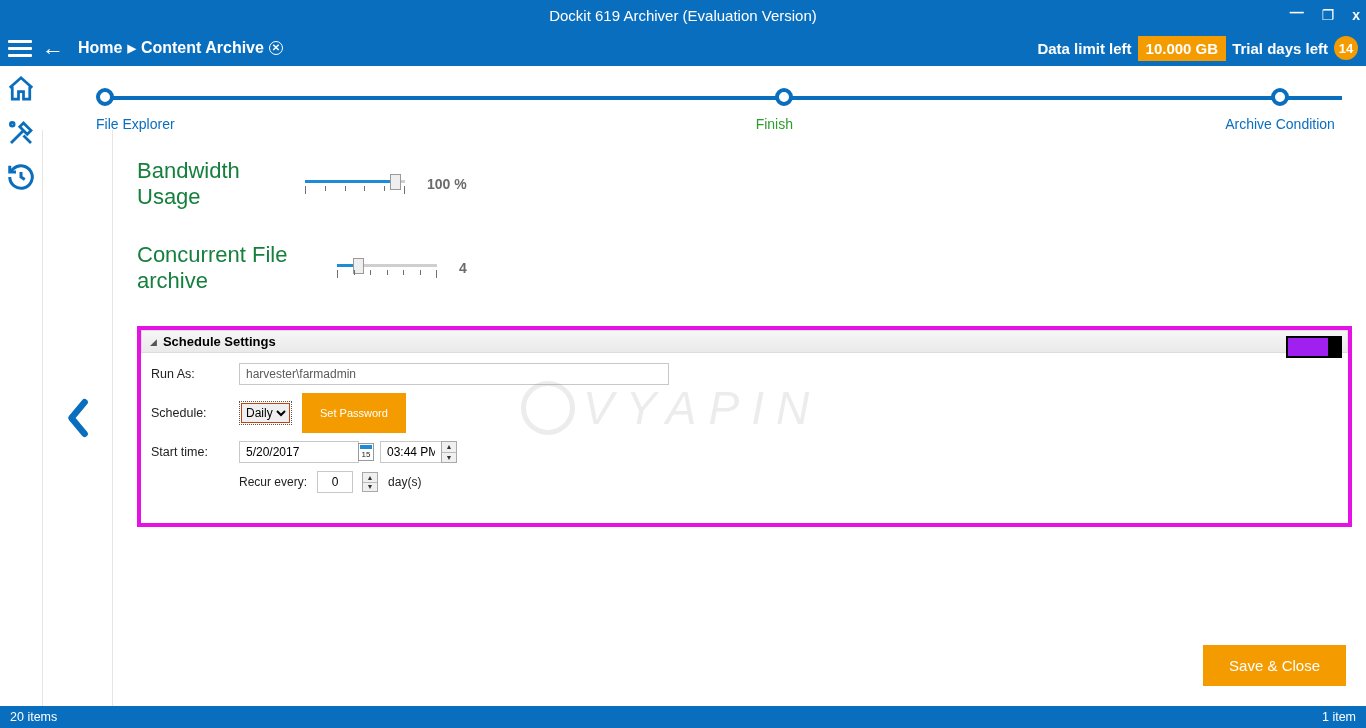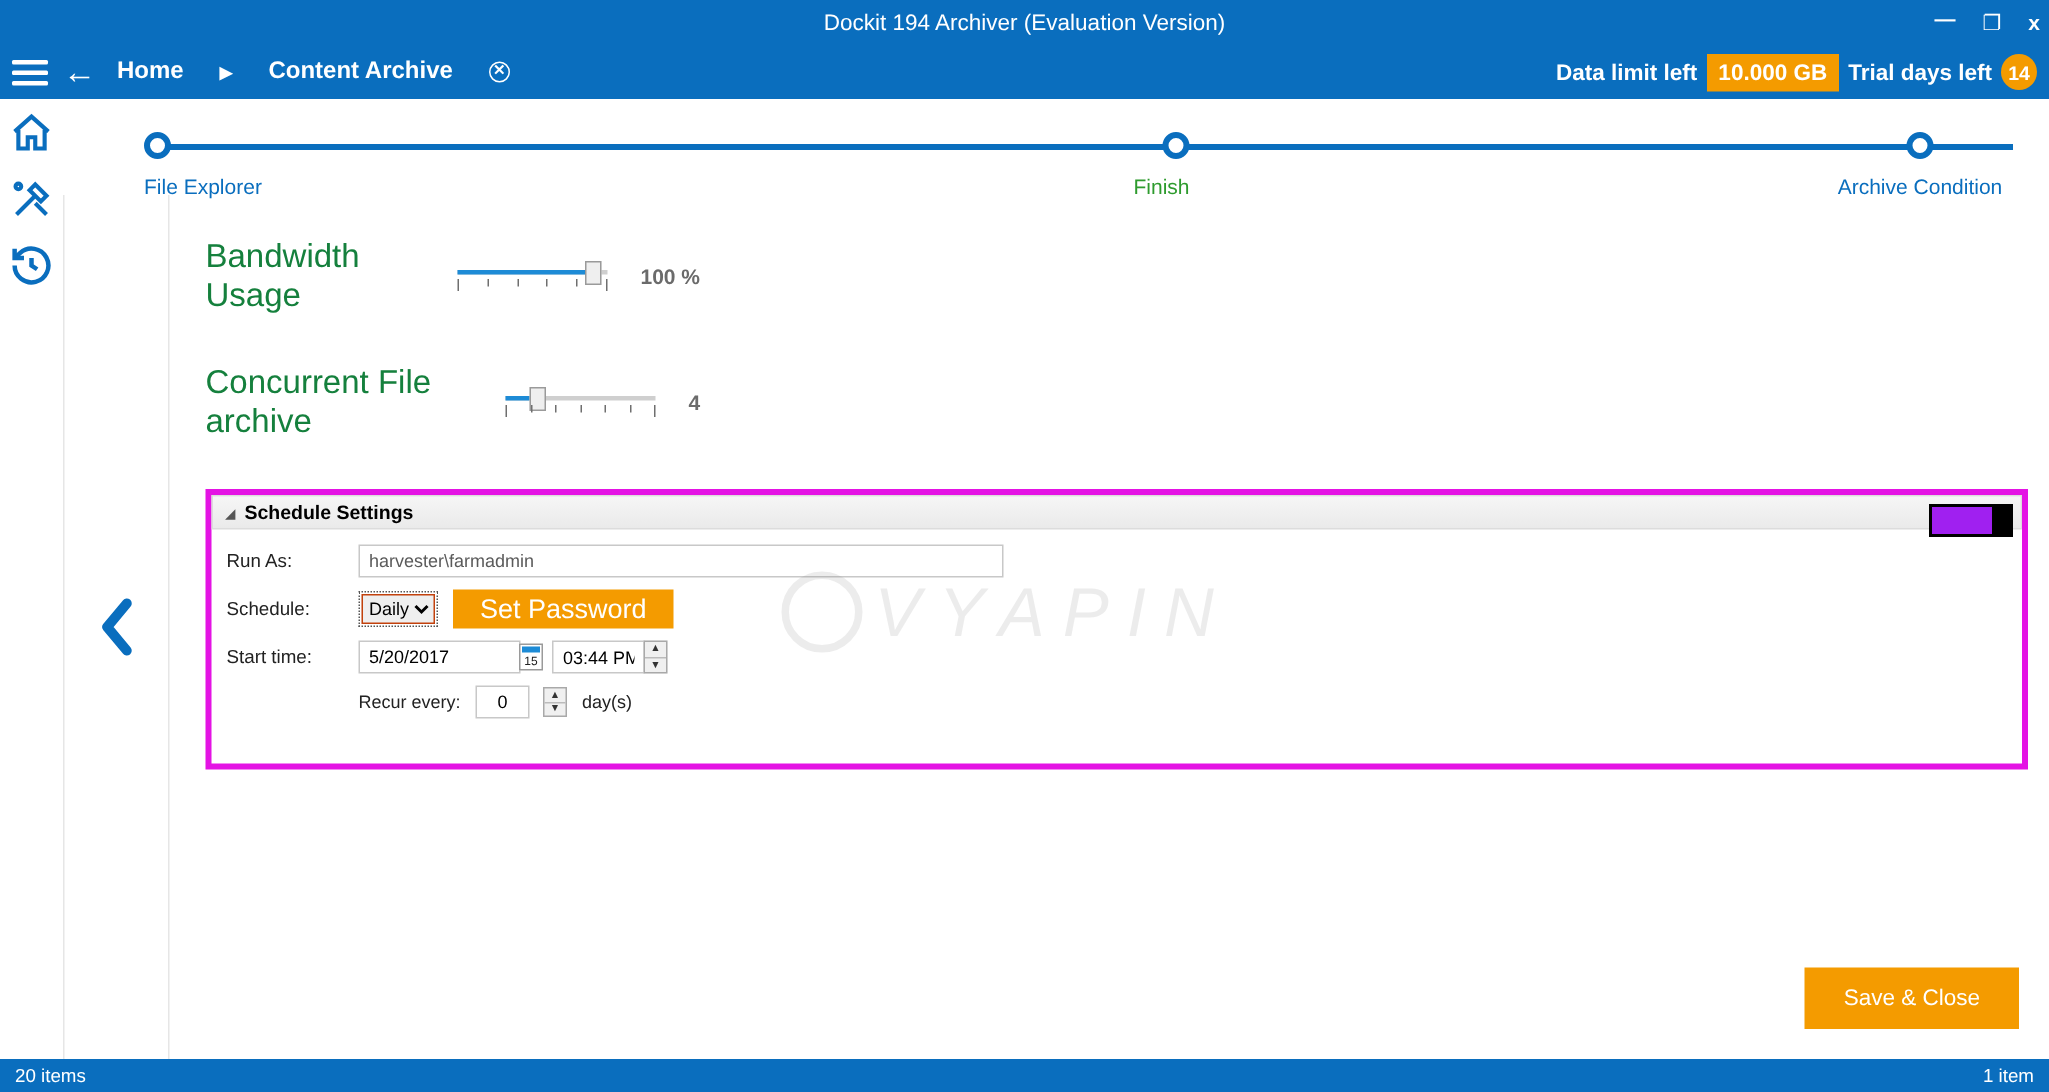--- a/index.html
+++ b/index.html
@@ -6,21 +6,21 @@
 html, body { width: 1366px; height: 728px; overflow: hidden; background: #fff; }
 
 .titlebar { height: 30px; background: #0a6ebe; color: #fff; display: flex; align-items: center; justify-content: center; position: relative; font-size: 15px; }
 .titlebar .winctrls { position: absolute; right: 6px; top: 0; height: 30px; display: flex; align-items: center; gap: 18px; font-size: 14px; }
 .winctrls span { cursor: pointer; }
 
 .toolbar { height: 36px; background: #0a6ebe; color: #fff; display: flex; align-items: center; padding: 0 8px; font-size: 16px; }
 .toolbar .hamburger { width: 24px; display: flex; flex-direction: column; gap: 4px; cursor: pointer; margin-right: 10px; }
 .toolbar .hamburger div { height: 3px; background: #fff; border-radius: 1px; }
 .toolbar .backarrow { font-size: 22px; margin-right: 14px; cursor: pointer; font-weight: bold; }
-.toolbar .crumb { display: flex; align-items: center; gap: 24px; font-weight: 600; }
+.toolbar .crumb { display: flex; align-items: center; gap: 5px; font-weight: 600; }
 .toolbar .crumb .sep { font-size: 11px; }
 .toolbar .crumb .closeb { font-size: 10px; border: 1.5px solid #fff; border-radius: 50%; width: 14px; height: 14px; display: inline-flex; align-items: center; justify-content: center; line-height: 1; }
 .toolbar .spacer { flex: 1; }
 .toolbar .rightinfo { display: flex; align-items: center; gap: 6px; font-weight: 600; font-size: 15px; }
 .toolbar .gbbadge { background: #f49b00; padding: 4px 8px; font-weight: 700; }
 .toolbar .daycircle { background: #f49b00; width: 24px; height: 24px; border-radius: 50%; display: inline-flex; align-items: center; justify-content: center; font-size: 13px; font-weight: 700; }
 
 .body { display: flex; height: calc(728px - 30px - 36px - 22px); }
 
 .leftrail { width: 42px; background: #fff; display: flex; flex-direction: column; align-items: center; padding-top: 8px; gap: 14px; }
@@ -61,42 +61,42 @@
 .colorbadge { position: absolute; right: 6px; top: 6px; width: 56px; height: 22px; border: 2px solid #000; background: #a020f0; display: flex; }
 .colorbadge .bk { width: 12px; background: #000; margin-left: auto; }
 
 .formarea { padding: 10px 10px 30px 10px; font-size: 12.5px; color: #222; position: relative; }
 .frow { display: flex; align-items: center; margin-bottom: 8px; }
 .frow .flabel { width: 88px; }
 .txtinput { border: 1px solid #c8c8c8; height: 22px; padding: 2px 6px; font-size: 12px; background: #fff; }
 .runasinput { width: 430px; color: #5b5b5b; }
 .selwrap { border: 1px dotted #555; padding: 1px; }
 .sel { height: 20px; font-size: 12px; border: 1px solid #c2410c; }
-.orangebtn { background: #f49b00; color: #fff; border: none; height: 26px; padding: 0 18px; font-size: 18px; margin-left: 10px; cursor: pointer; }
-.dateinput { width: 108px; }
+.orangebtn { background: #f49b00; color: #fff; border: none; height: 40px; padding: 0 18px; font-size: 11px; margin-left: 10px; cursor: pointer; }
+.dateinput { width: 120px; }
 .calicon { width: 16px; height: 18px; border: 1px solid #9a9a9a; margin-left: -1px; display: inline-flex; align-items: center; justify-content: center; font-size: 8px; background: #fff; }
 .timeinput { width: 62px; margin-left: 6px; }
 .spin { width: 16px; height: 22px; border: 1px solid #a9a9a9; margin-left: -1px; display: flex; flex-direction: column; background: #f0f0f0; }
 .spin div { flex: 1; font-size: 7px; display: flex; align-items: center; justify-content: center; color: #333; border-bottom: 1px solid #bbb; }
 .spin div:last-child { border-bottom: none; }
 .recurrow { margin-left: 88px; display: flex; align-items: center; gap: 10px; font-size: 12px; }
 .numinput { width: 36px; }
 
 .watermark { position: absolute; left: 380px; top: 28px; font-size: 46px; letter-spacing: 12px; color: rgba(120,120,120,0.14); font-weight: 500; display: flex; align-items: flex-end; gap: 8px; pointer-events: none; font-style: italic; }
 .watermark .globe { width: 54px; height: 54px; border: 5px solid rgba(120,120,120,0.14); border-radius: 50%; position: relative; }
 
 .saveclose { position: absolute; right: 20px; bottom: 20px; background: #f49b00; color: #fff; border: none; padding: 12px 26px; font-size: 15px; cursor: pointer; }
 
 .statusbar { height: 22px; background: #0a6ebe; color: #fff; display: flex; align-items: center; justify-content: space-between; padding: 0 10px; font-size: 12.5px; }
 </style>
 </head>
 <body>
 
 <div class="titlebar">
-  <span>Dockit 194 Archiver (Evaluation Version)</span>
+  <span>Dockit 619 Archiver (Evaluation Version)</span>
   <div class="winctrls">
     <span style="font-weight:bold; position:relative; top:-3px;">—</span>
     <span>❐</span>
     <span style="font-weight:bold;">x</span>
   </div>
 </div>
 
 <div class="toolbar">
   <div class="hamburger">
       <div></div>

